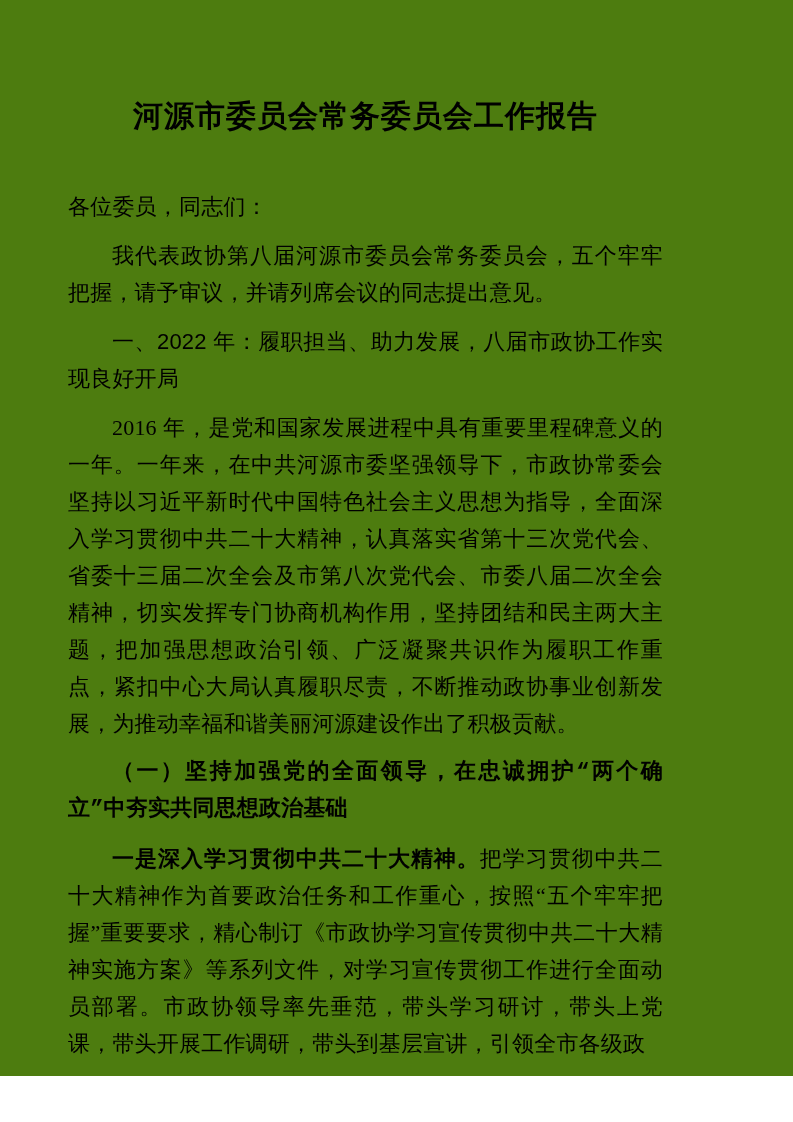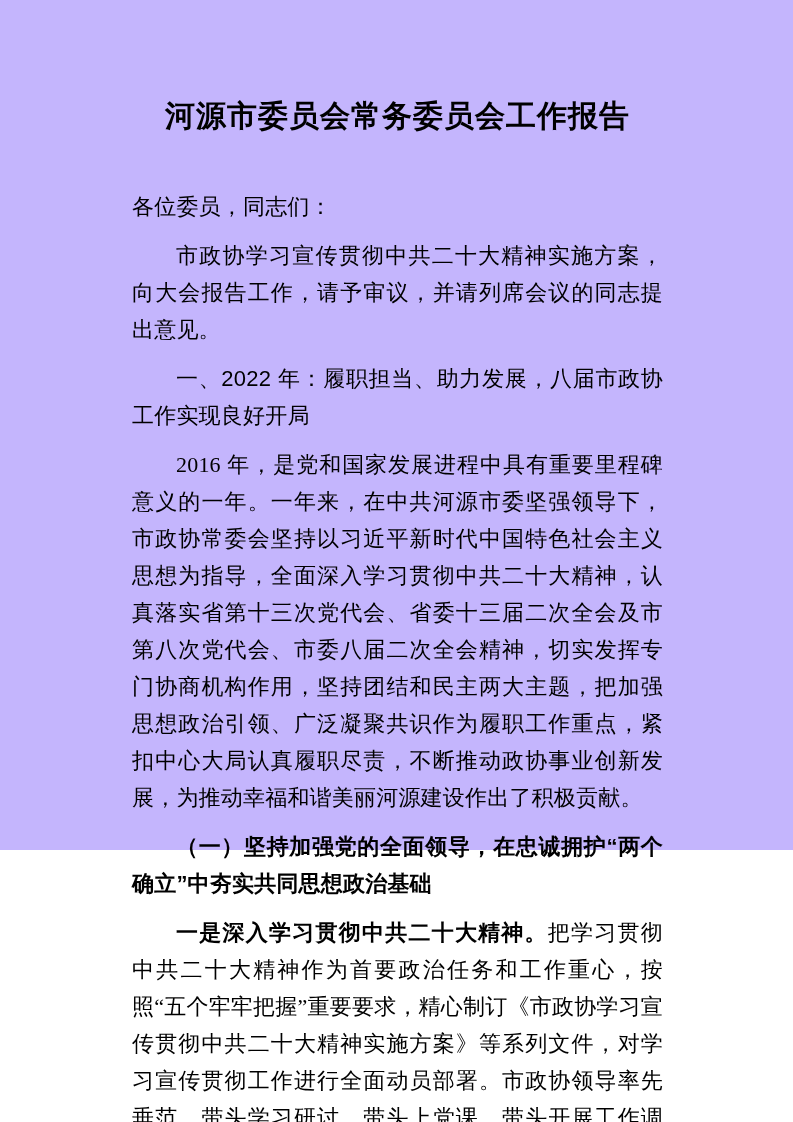--- a/index.html
+++ b/index.html
@@ -10,23 +10,23 @@
   body {
     width: 793px;
     height: 1122px;
     color: #000000;
     font-family: "Liberation Serif", "DejaVu Serif", serif;
     overflow: hidden;
   }
   .page {
     box-sizing: border-box;
     width: 793px;
-    height: 850px;
-    padding: 94px 118px 0 120px;
-    background: #c4b5fd;
+    height: 1076px;
+    padding: 94px 118px 0 56px;
+    background: #4d7c0f;
   }
   .doc-title {
     margin: 0 0 50px 0;
     font-size: 30px;
     line-height: 44px;
     font-weight: bold;
     text-align: center;
     letter-spacing: 1px;
     font-family: "Liberation Serif", "DejaVu Serif", serif;
   }
@@ -39,37 +39,37 @@
     letter-spacing: 0.2px;
   }
   .indent {
     text-indent: 2em;
   }
   .heading-1 {
     font-family: "Liberation Sans", "DejaVu Sans", sans-serif;
     font-weight: normal;
   }
   .heading-2 {
-    font-family: Liberation Sans, sans-serif;
+    font-family: Liberation Mono, monospace;
     font-weight: bold;
   }
   .lead-emphasis {
     font-weight: bold;
   }
 </style>
 </head>
 <body>
 
 <div class="page">
 
   <h1 class="doc-title">河源市委员会常务委员会工作报告</h1>
 
   <p class="para">各位委员，同志们：</p>
 
-  <p class="para indent">市政协学习宣传贯彻中共二十大精神实施方案，向大会报告工作，请予审议，并请列席会议的同志提出意见。</p>
+  <p class="para indent">我代表政协第八届河源市委员会常务委员会，五个牢牢把握，请予审议，并请列席会议的同志提出意见。</p>
 
   <h2 class="para indent heading-1">一、2022 年：履职担当、助力发展，八届市政协工作实现良好开局</h2>
 
   <p class="para indent">2016 年，是党和国家发展进程中具有重要里程碑意义的一年。一年来，在中共河源市委坚强领导下，市政协常委会坚持以习近平新时代中国特色社会主义思想为指导，全面深入学习贯彻中共二十大精神，认真落实省第十三次党代会、省委十三届二次全会及市第八次党代会、市委八届二次全会精神，切实发挥专门协商机构作用，坚持团结和民主两大主题，把加强思想政治引领、广泛凝聚共识作为履职工作重点，紧扣中心大局认真履职尽责，不断推动政协事业创新发展，为推动幸福和谐美丽河源建设作出了积极贡献。</p>
 
   <h3 class="para indent heading-2">（一）坚持加强党的全面领导，在忠诚拥护“两个确立”中夯实共同思想政治基础</h3>
 
   <p class="para indent"><span class="lead-emphasis">一是深入学习贯彻中共二十大精神。</span><span>把学习贯彻中共二十大精神作为首要政治任务和工作重心，按照“五个牢牢把握”重要要求，精心制订《市政协学习宣传贯彻中共二十大精神实施方案》等系列文件，对学习宣传贯彻工作进行全面动员部署。市政协领导率先垂范，带头学习研讨，带头上党课，带头开展工作调研，带头到基层宣讲，引领全市各级政</span></p>
 
 </div>

